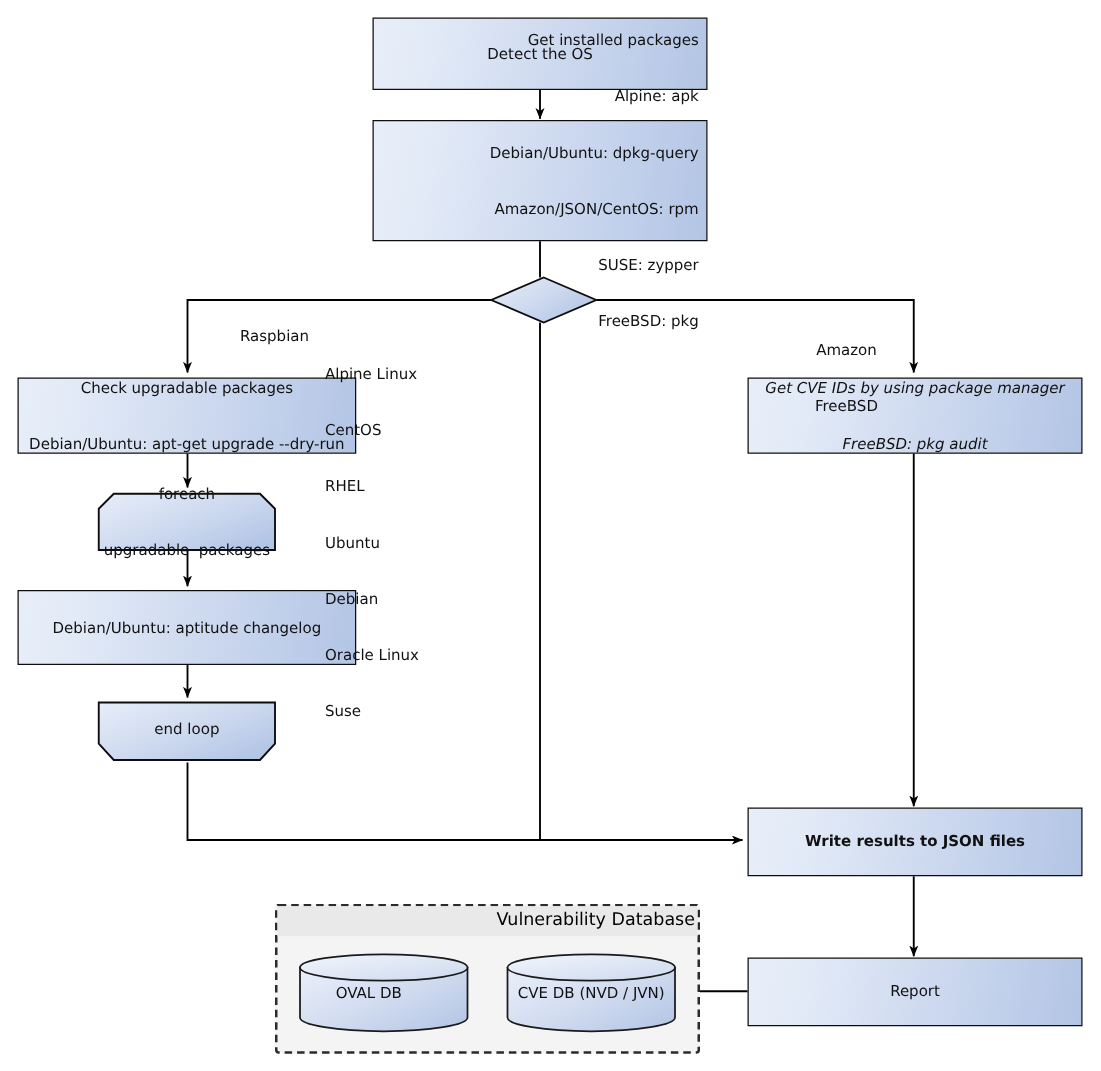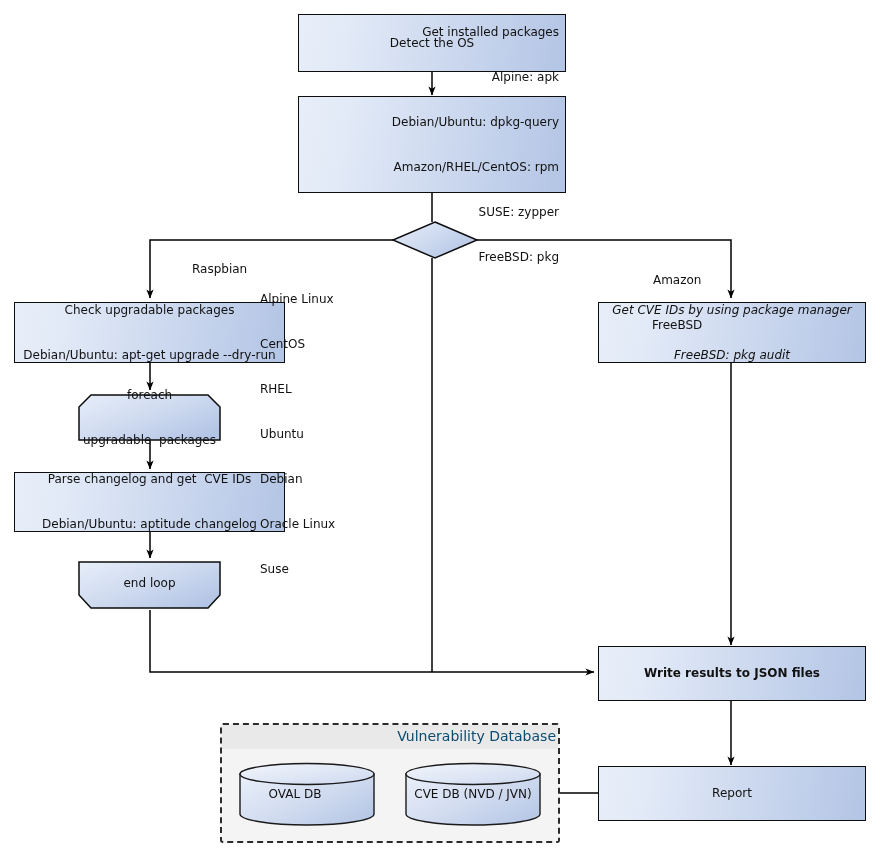--- a/index.html
+++ b/index.html
@@ -76,21 +76,21 @@
     z-index: 1;
   }
   .grp-head {
     position: absolute;
     box-sizing: border-box;
     background: #e9e9e9;
     z-index: 2;
     text-align: right;
     font-size: 14px;
     line-height: 22px;
-    color: #0c4a6e;
+    color: #000000;
     padding-right: 2px;
     white-space: pre;
   }
   .cyl-label {
     position: absolute;
     z-index: 5;
     font-size: 12px;
     line-height: 14px;
     text-align: center;
     color: #111111;
@@ -138,21 +138,21 @@
 
   <div class="node boxnode" style="left:298px; top:14px; width:268px; height:58px;">
     <div class="nodetext txt-center">Detect the OS</div>
   </div>
 
   <div class="node boxnode" style="left:298px; top:96px; width:268px; height:97px; align-items:flex-end;">
     <div class="nodetext txt-right">
       <div>Get installed packages</div>
       <div>Alpine: apk</div>
       <div>Debian/Ubuntu: dpkg-query</div>
-      <div>Amazon/RHEL/CentOS: rpm</div>
+      <div>Amazon/JSON/CentOS: rpm</div>
       <div>SUSE: zypper</div>
       <div>FreeBSD: pkg</div>
     </div>
   </div>
 
   <svg class="shape-svg" style="left:391px; top:220px; width:88px; height:40px;" viewBox="0 0 88 40" width="88" height="40">
     <defs>
       <linearGradient id="gradDiamond" x1="0" y1="0" x2="1" y2="0.7">
         <stop offset="0%" stop-color="#e7eef9"></stop>
         <stop offset="55%" stop-color="#cdd9ef"></stop>
@@ -198,21 +198,20 @@
   </svg>
   <div class="node" style="left:78px; top:394px; width:143px; height:47px; background:transparent; border:none;">
     <div class="nodetext txt-center">
       <div>foreach</div>
       <div>upgradable  packages</div>
     </div>
   </div>
 
   <div class="node boxnode" style="left:14px; top:472px; width:271px; height:60px;">
     <div class="nodetext txt-center">
-      <div>Parse changelog and get  CVE IDs</div>
       <div>Debian/Ubuntu: aptitude changelog</div>
     </div>
   </div>
 
   <svg class="shape-svg" style="left:78px; top:561px; width:143px; height:48px;" viewBox="0 0 143 48" width="143" height="48">
     <defs>
       <linearGradient id="gradLoop2" x1="0" y1="0" x2="1" y2="0.8">
         <stop offset="0%" stop-color="#e7eef9"></stop>
         <stop offset="55%" stop-color="#cdd9ef"></stop>
         <stop offset="100%" stop-color="#b3c5e5"></stop>

